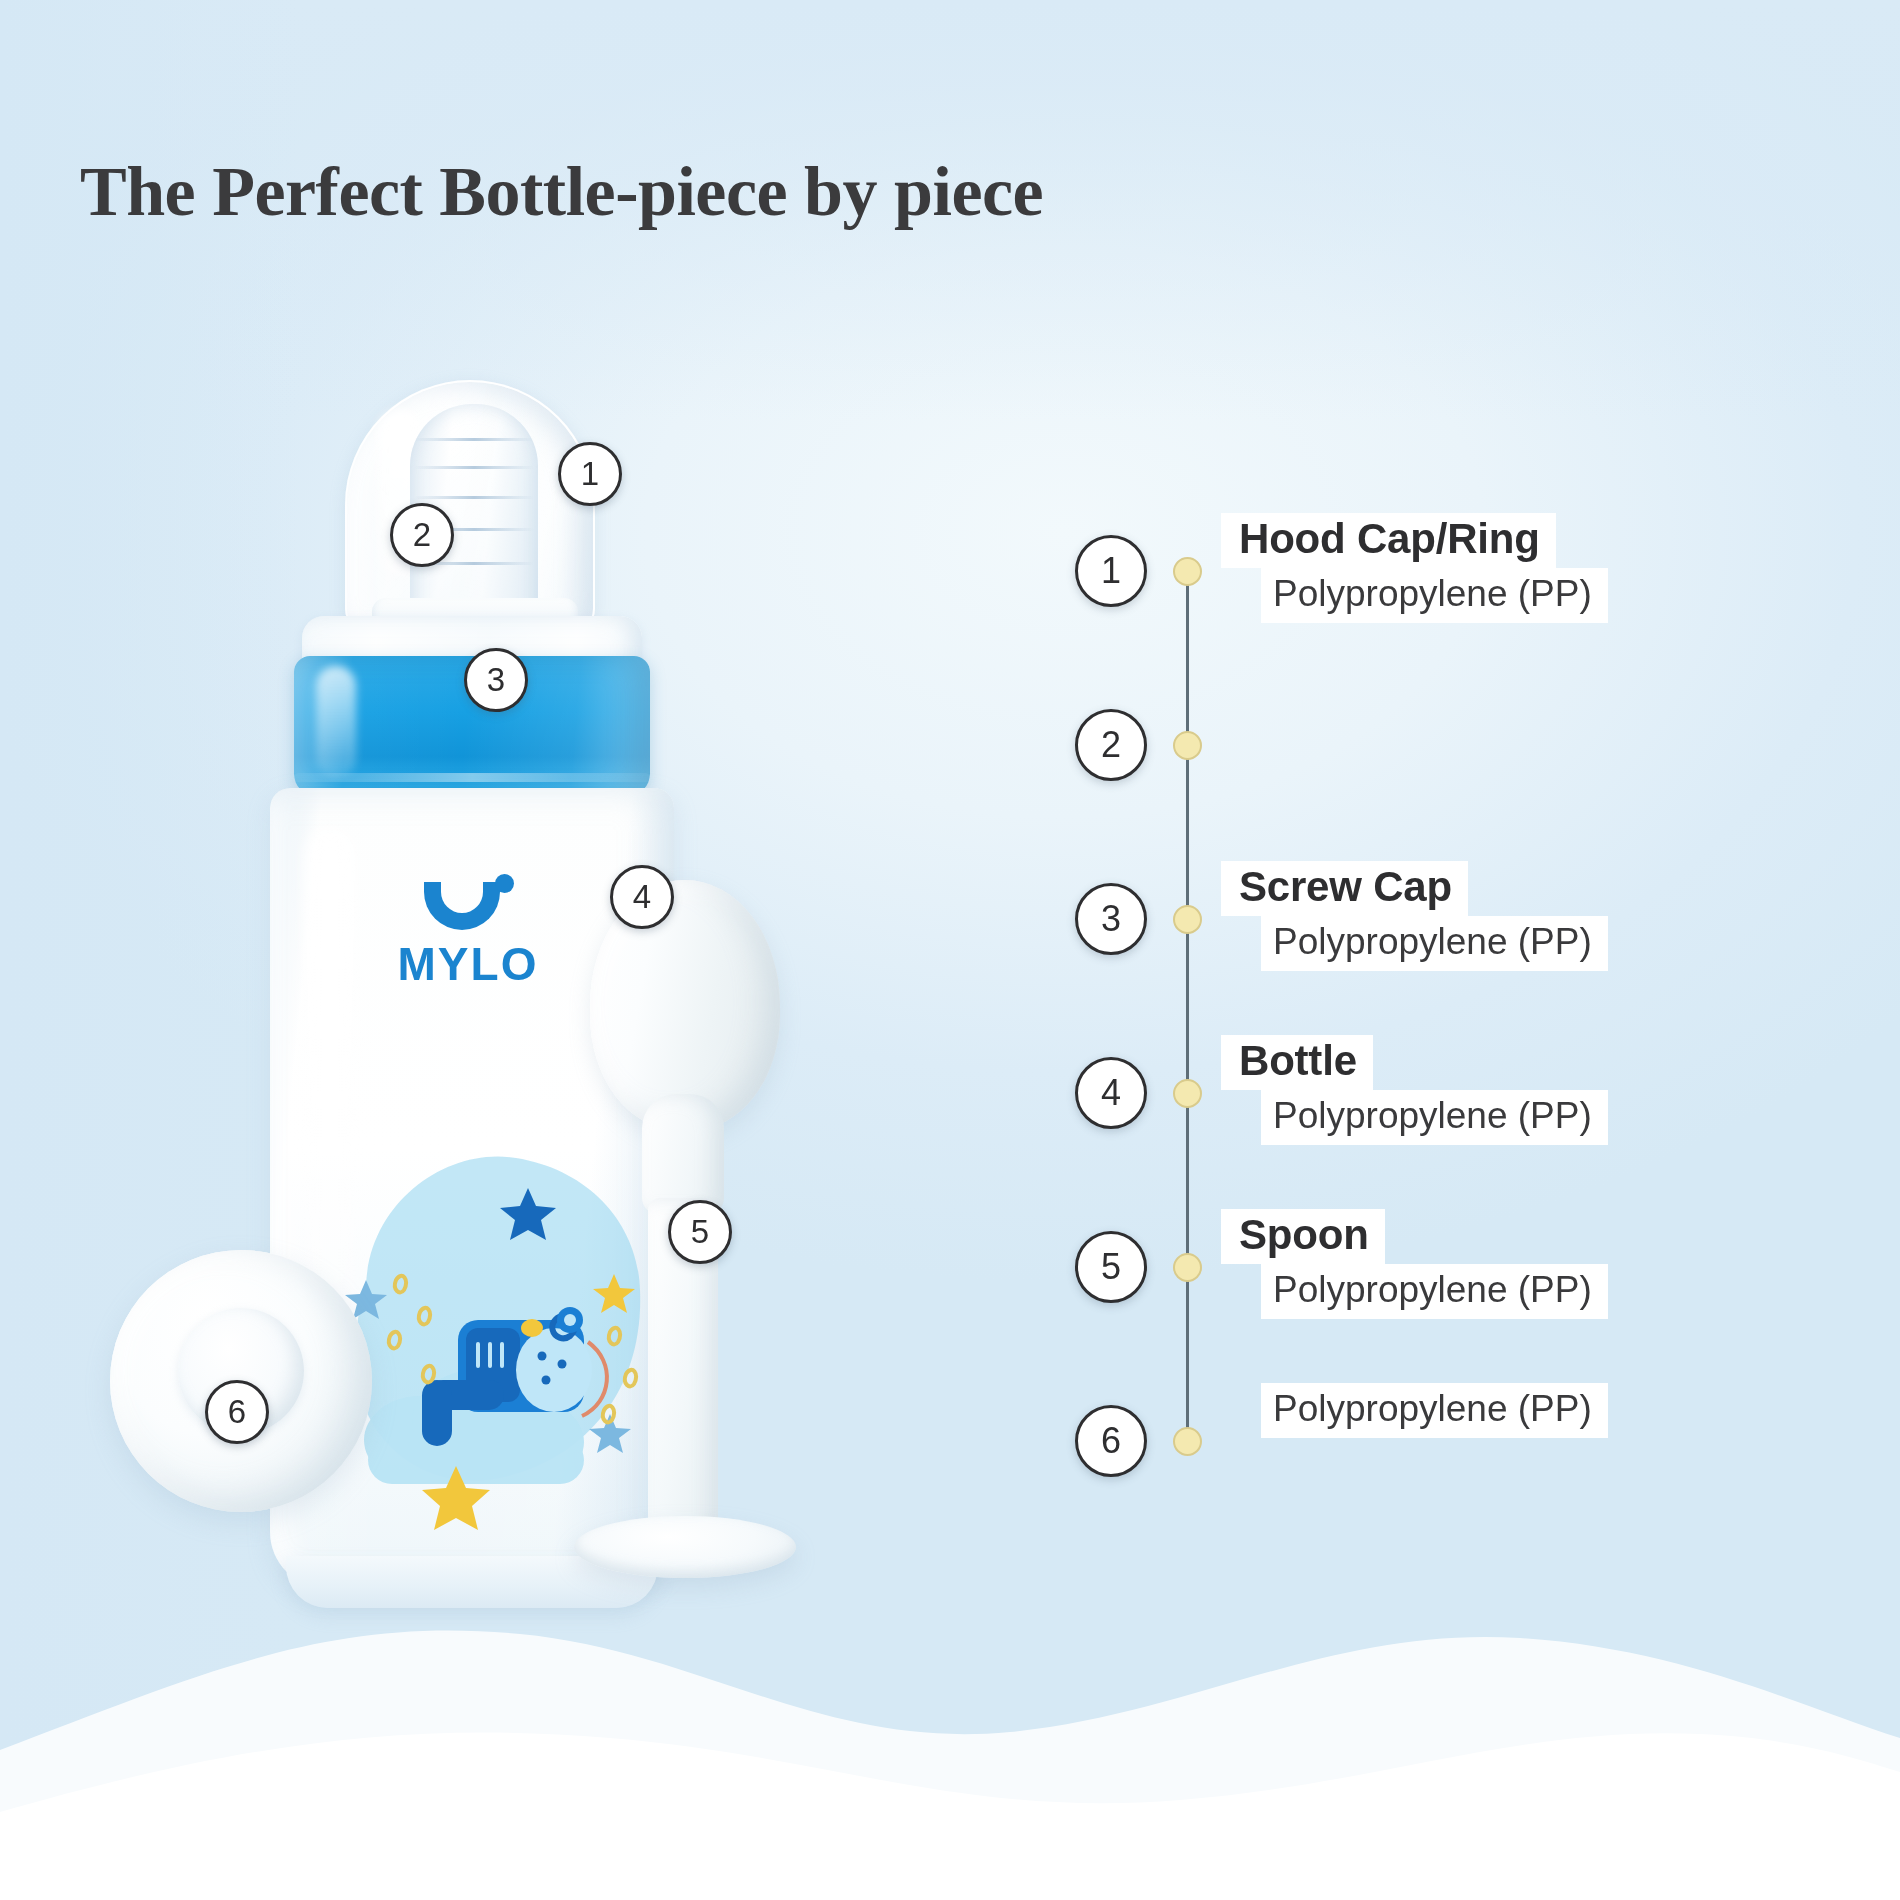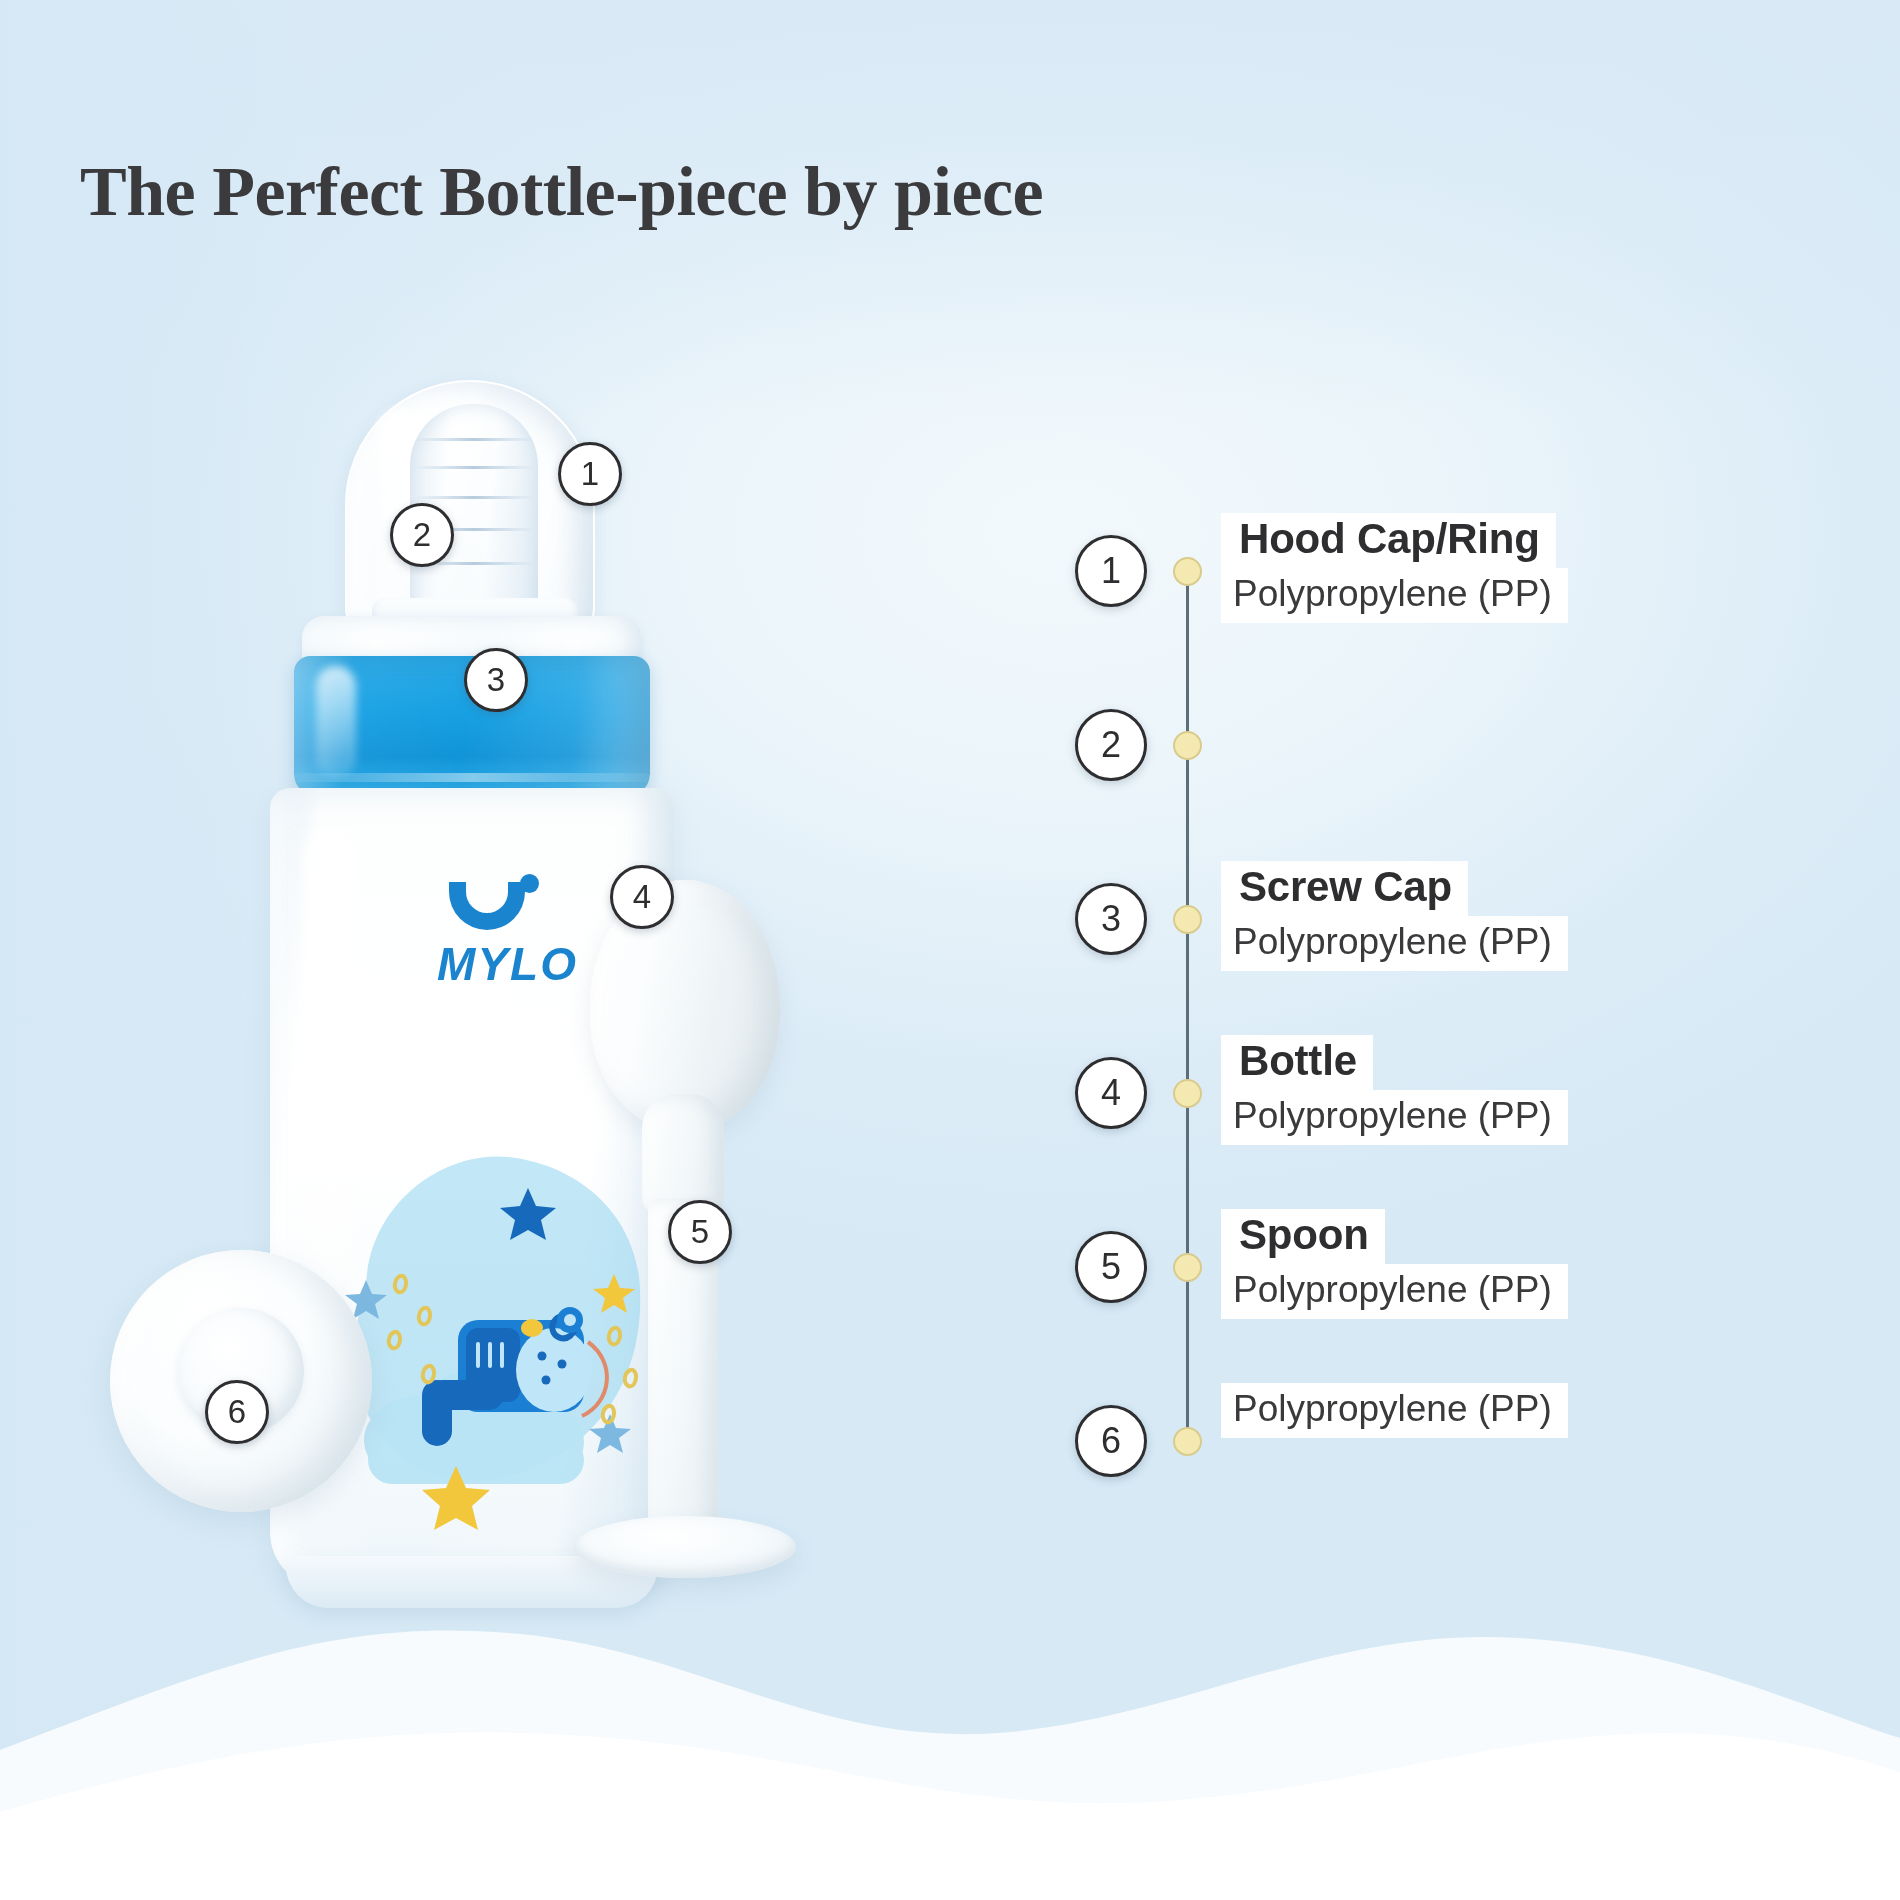--- a/index.html
+++ b/index.html
@@ -139,21 +139,21 @@
                 0 8px 24px rgba(150,180,205,.18);
     overflow: hidden;
   }
   #bottle-body::before {
     content: ""; position: absolute; left: 34px; top: 40px; width: 52px; height: 560px;
     border-radius: 28px; background: linear-gradient(180deg, rgba(255,255,255,.92), rgba(255,255,255,.2));
     filter: blur(7px);
   }
 
   
-  #mylo-logo { position: absolute; left: 138px; top: 86px; width: 170px; text-align: right; font-style: italic; }
+  #mylo-logo { position: absolute; left: 113px; top: 86px; width: 170px; text-align: center; }
   #mylo-mark { position: relative; width: 104px; height: 62px; margin: 0 auto 5px; }
   #mylo-smile {
     position: absolute; left: 8px; top: 8px; width: 76px; height: 48px;
     border: 17px solid #1b84cf; border-top: none;
     border-radius: 0 0 40px 40px;
   }
   #mylo-dot {
     position: absolute; right: 6px; top: 0px; width: 19px; height: 19px;
     border-radius: 50%; background: #1b84cf;
   }
@@ -277,20 +277,21 @@
     line-height: 1.06;
     letter-spacing: -0.2px;
   }
   .legend-sub {
     display: inline-block;
     background: #ffffff;
     font-size: 37px; color: #3a3a3c;
     padding: 6px 16px 10px 12px;
     line-height: 1.06;
     margin-top: -2px;
+    margin-left: 40px;
   }
   .legend-sub-wrap { display: block; margin-top: 2px; }
 </style>
 </head>
 <body>
 
 <div id="bg-gradient"></div>
 <div id="bg-top-wash"></div>
 <div id="bg-left-wash"></div>
 <svg id="bg-wave" viewBox="0 0 1900 480" preserveAspectRatio="none">

